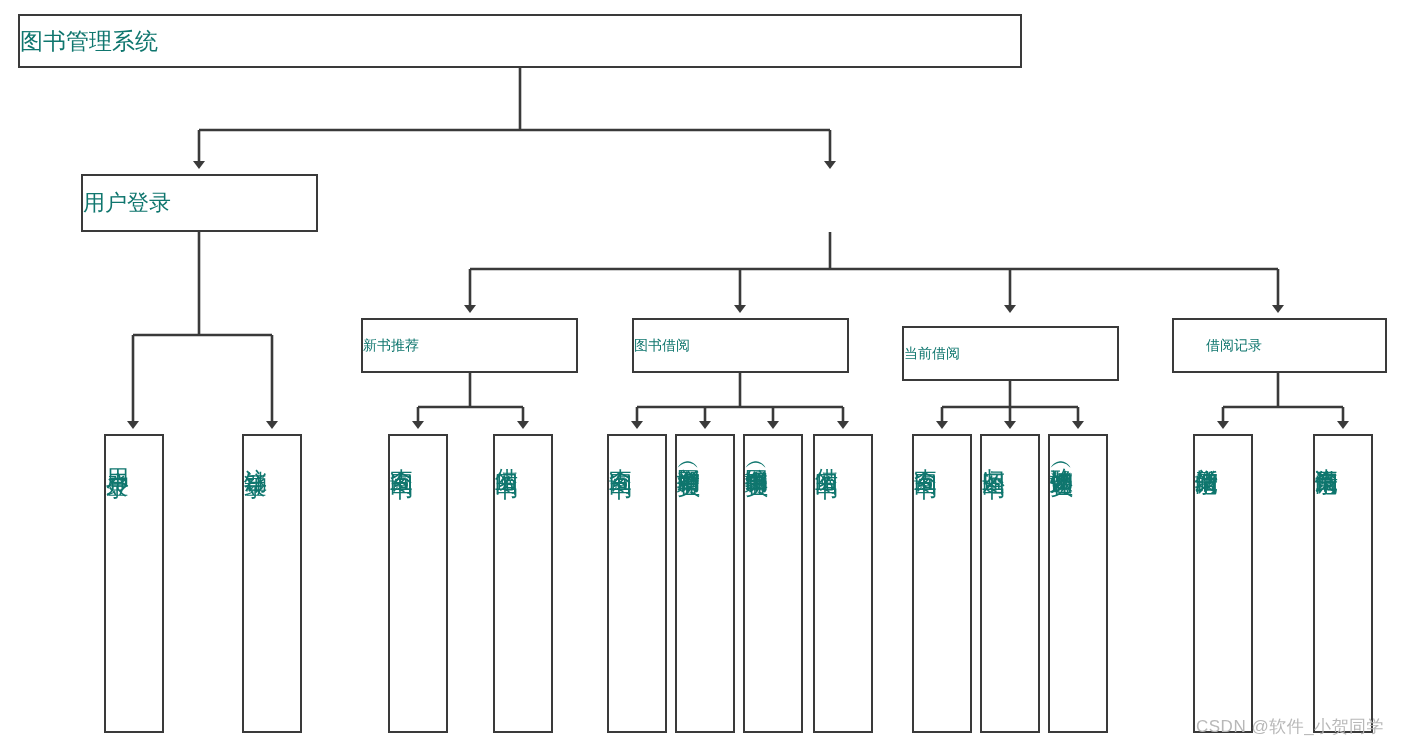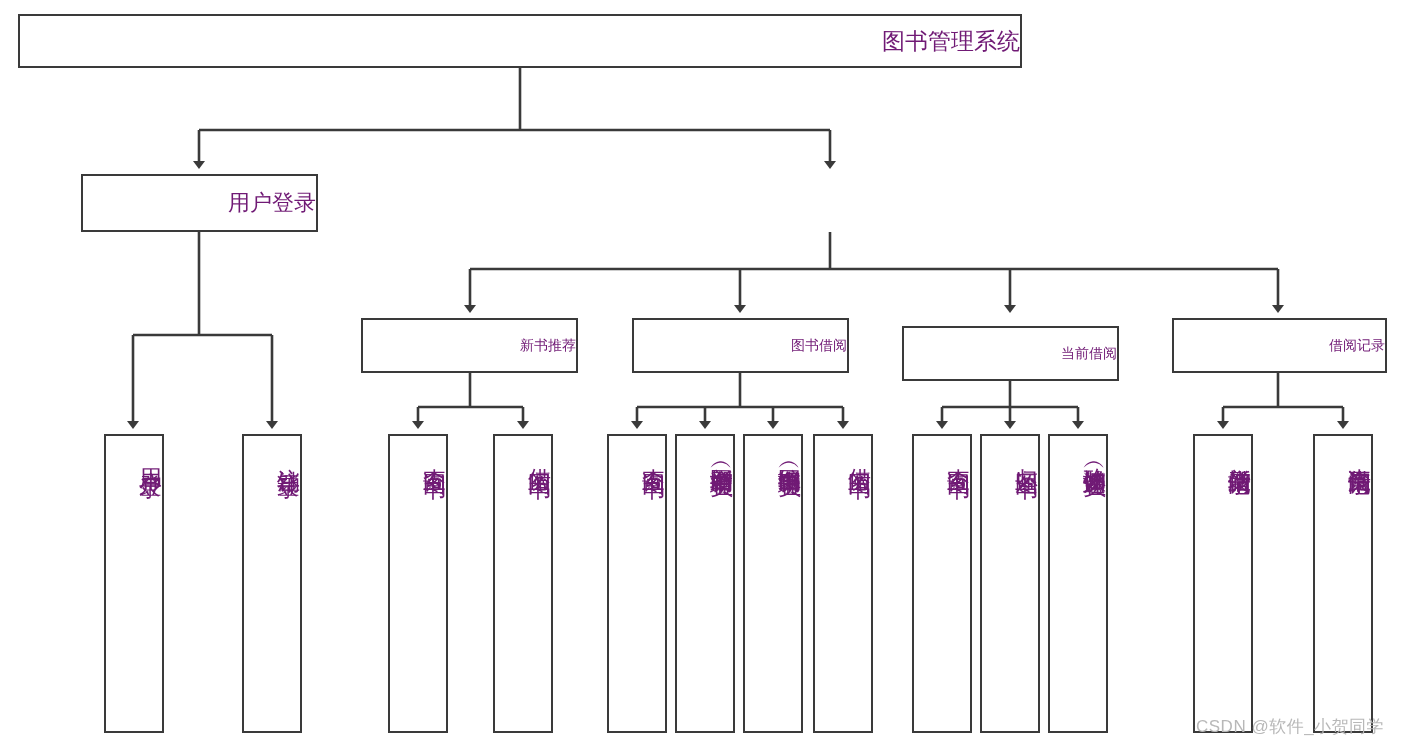--- a/index.html
+++ b/index.html
@@ -25,22 +25,22 @@
     height: 747px;
     pointer-events: none;
   }
   .node {
     position: absolute;
     box-sizing: border-box;
     background: #ffffff;
     border: 2px solid #3a3a3a;
     display: flex;
     align-items: center;
-    justify-content: flex-end;
-    color: #701a75;
+    justify-content: flex-start;
+    color: #0f766e;
   }
   .node .label {
     text-align: center;
     line-height: 1.15;
     white-space: nowrap;
   }
   
   .n-root { left: 18px; top: 14px; width: 1004px; height: 54px; }
   .n-root .label { font-size: 23px; }
 
@@ -49,21 +49,21 @@
   .n-l2 .label { font-size: 22px; }
   .n-user-login  { left: 81px;  top: 174px; width: 237px; }
   .n-book-manage { left: 711px; top: 174px; width: 237px; }
 
   
   .n-l3 { top: 318px; height: 55px; }
   .n-l3 .label { font-size: 14px; }
   .n-new-rec   { left: 361px;  width: 217px; }
   .n-borrow    { left: 632px;  width: 217px; }
   .n-current   { left: 902px;  width: 217px; margin-top: 8px; }
-  .n-record    { left: 1172px; width: 215px; }
+  .n-record    { left: 1172px; width: 215px; padding-left: 32px; }
 
   
   .n-leaf {
     top: 434px;
     width: 60px;
     height: 299px;
     align-items: flex-start;
     padding-top: 14px;
   }
   .n-leaf .label {

